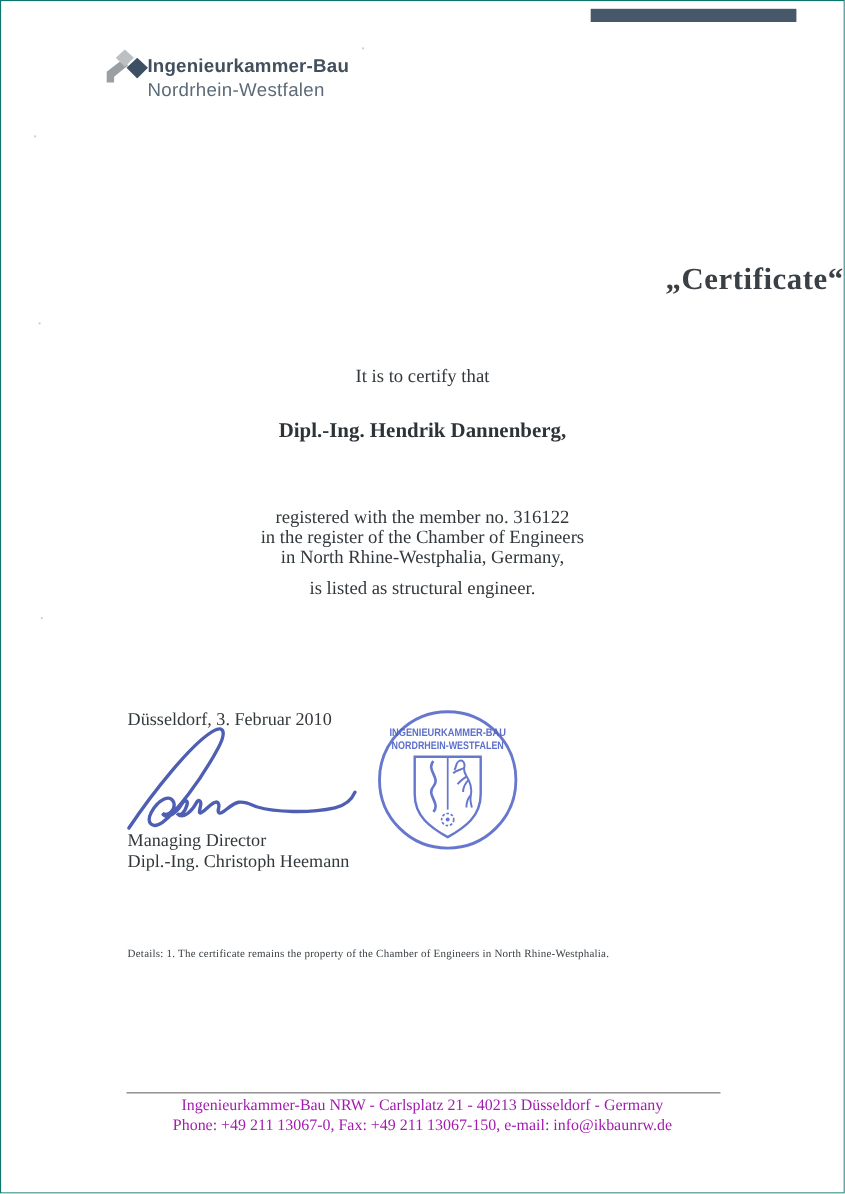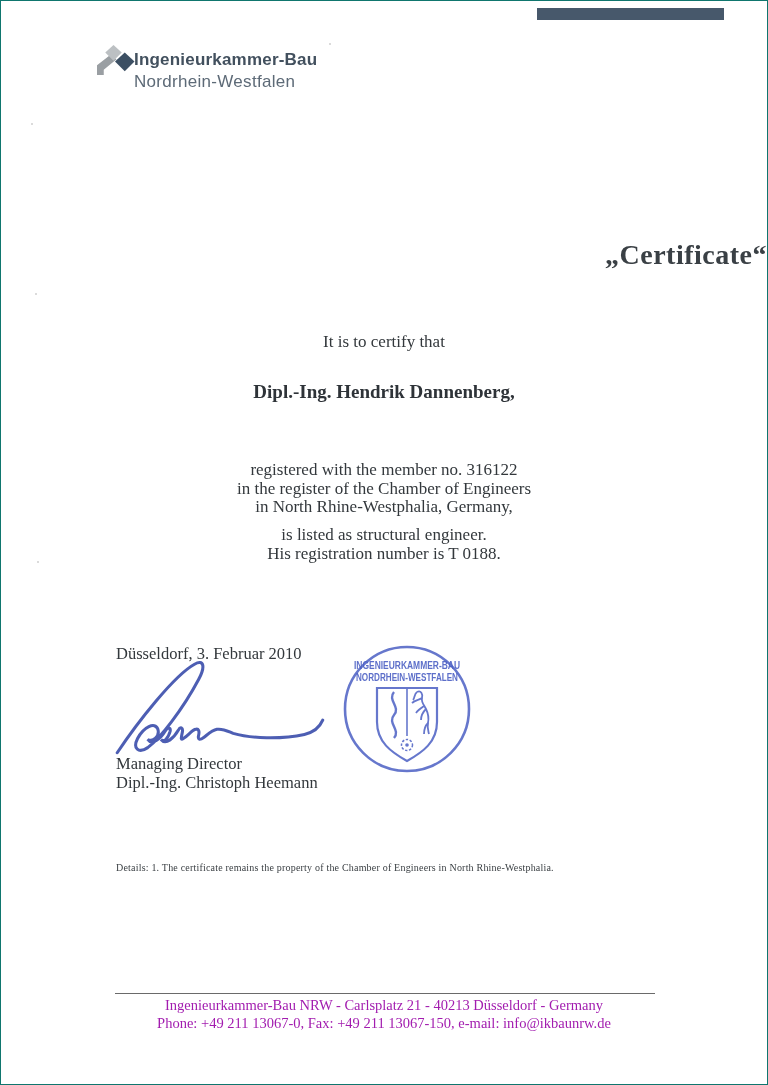--- a/index.html
+++ b/index.html
@@ -62,21 +62,20 @@
   <div class="abs centered member-name">Dipl.-Ing. Hendrik Dannenberg,</div>
 
   <div class="abs centered para para1">
     <div>registered with the member no. 316122</div>
     <div>in the register of the Chamber of Engineers</div>
     <div>in North Rhine-Westphalia, Germany,</div>
   </div>
 
   <div class="abs centered para para2">
     <div>is listed as structural engineer.</div>
-    <div>His registration number is T 0188.</div>
   </div>
 
   <div class="abs date-line">Düsseldorf, 3. Februar 2010</div>
 
   <svg class="abs signature" viewBox="0 0 230 100" aria-hidden="true">
     <path d="M12,92
              C32,62 68,16 88,5
              C97,0 99,7 92,20
              C76,50 54,78 42,87
              C33,93 27,88 32,78

